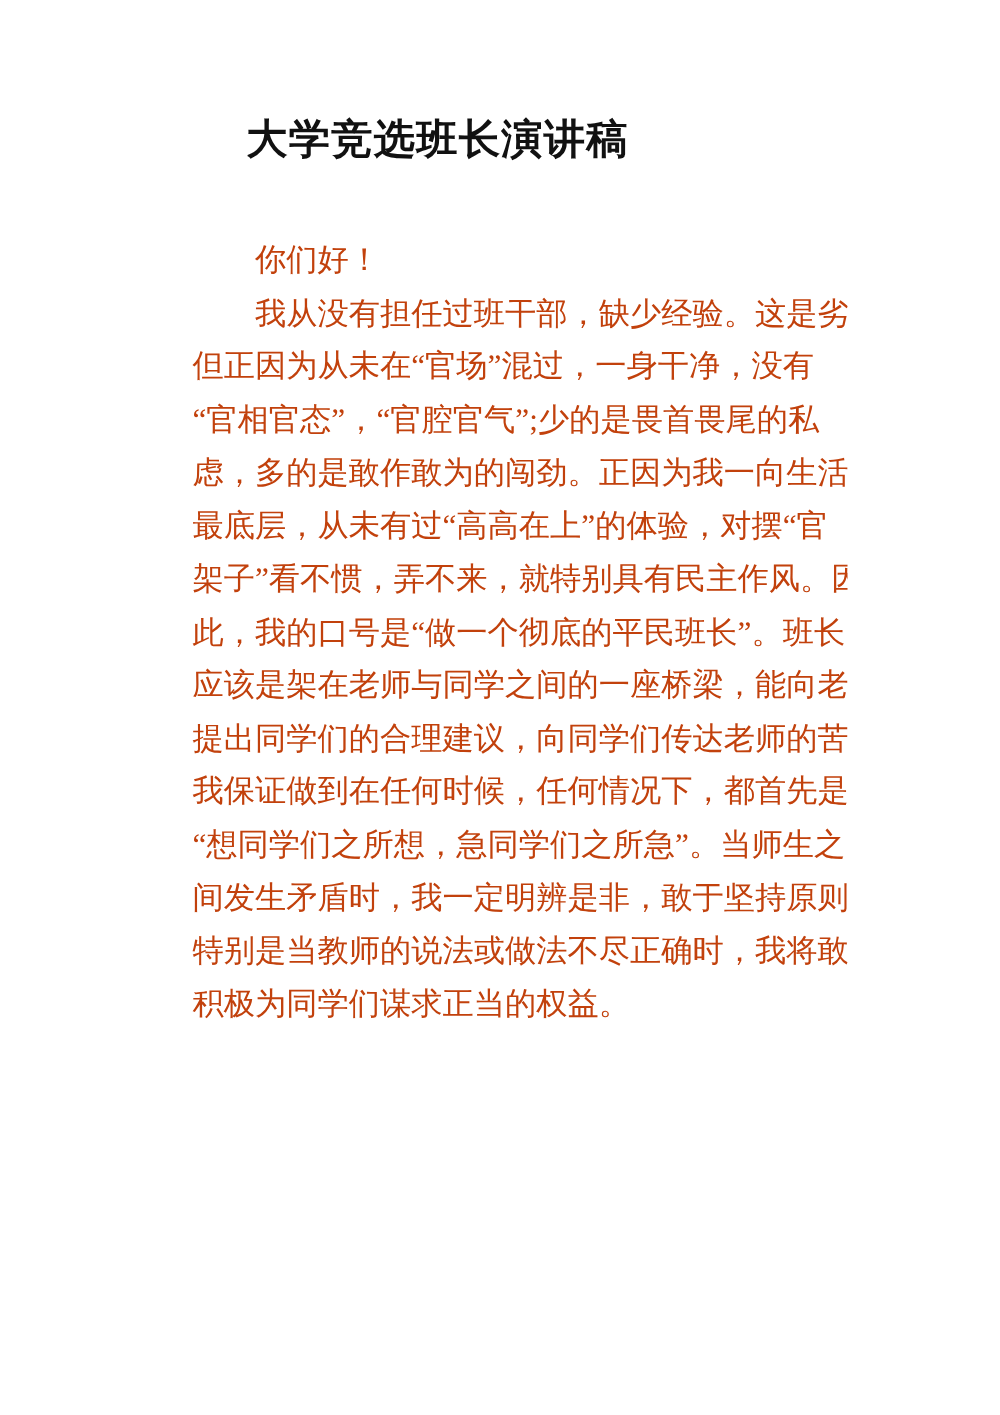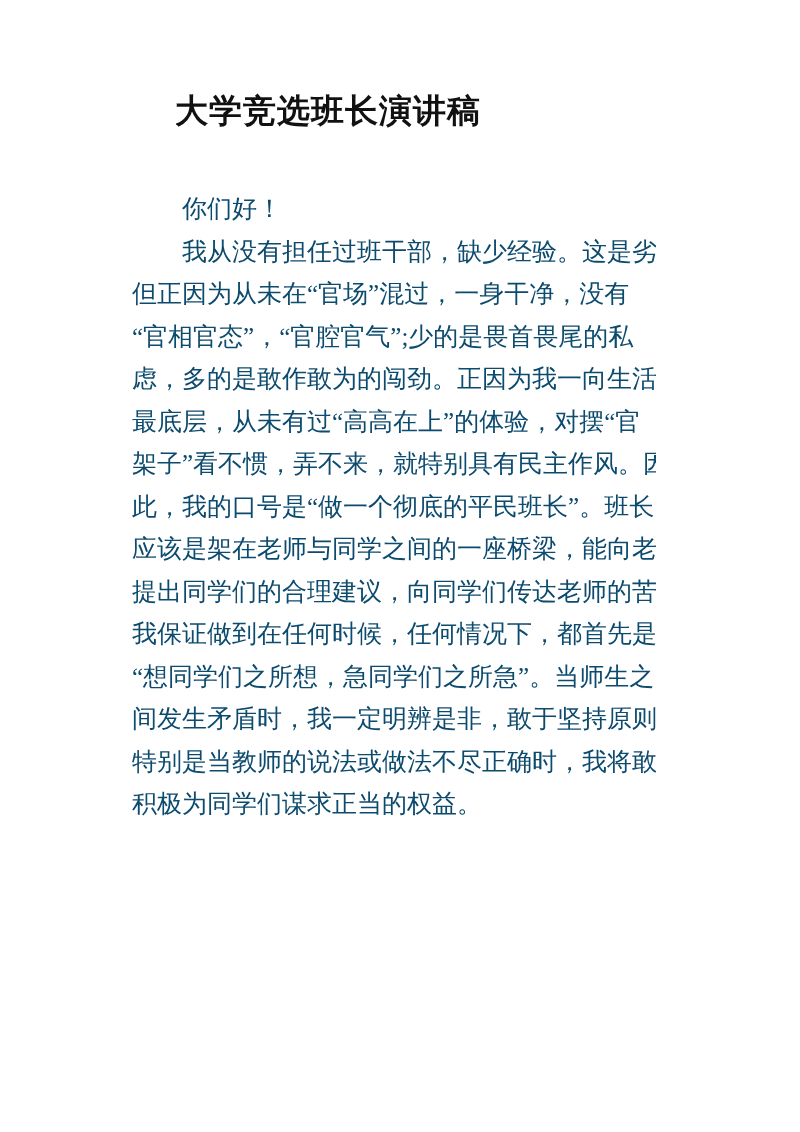--- a/index.html
+++ b/index.html
@@ -6,39 +6,40 @@
     margin: 0;
     padding: 0;
     background: #ffffff;
   }
   .page {
     position: relative;
     width: 656px;
     height: 1132px;
     background: #ffffff;
     overflow: hidden;
+    margin-left: 22px;
   }
   .doc-title {
     margin: 0;
     padding-top: 90px;
     text-align: center;
     font-family: "Liberation Sans", "DejaVu Sans", sans-serif;
     font-weight: bold;
     font-size: 33px;
     line-height: 41px;
     color: #111111;
     letter-spacing: 1px;
   }
   .doc-body {
     margin: 57px 0 0 132px;
     width: 585px;
     font-family: "Liberation Serif", "DejaVu Serif", serif;
     font-size: 25px;
     line-height: 42.5px;
-    color: #0c4a6e;
+    color: #c2410c;
     text-align: left;
   }
   .para {
     margin: 0;
     padding: 0;
     text-indent: 2em;
     white-space: pre-line;
   }
 </style>
 </head>

